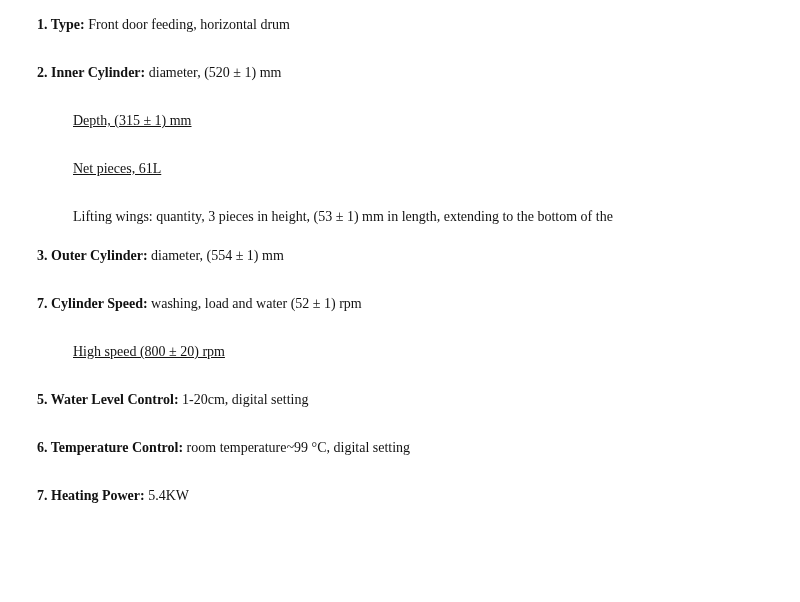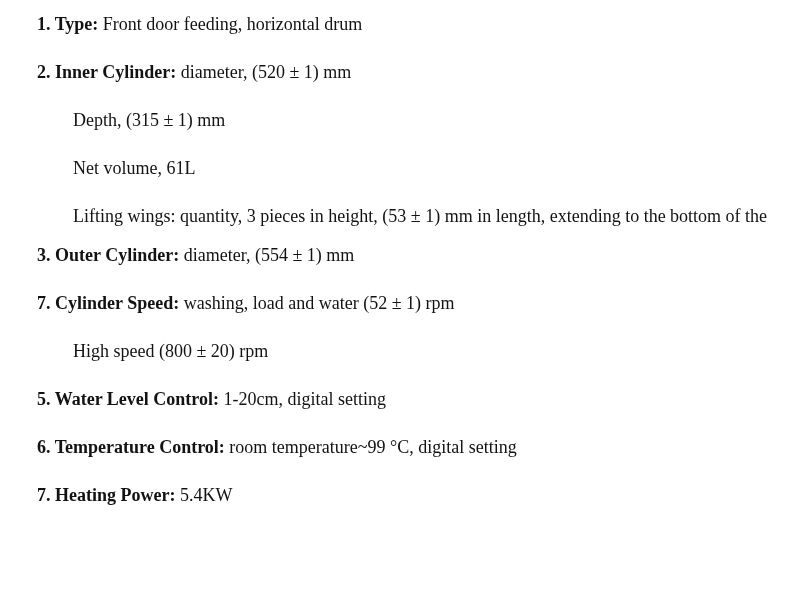--- a/index.html
+++ b/index.html
@@ -11,34 +11,35 @@
     width: 800px;
     height: 602px;
     overflow: hidden;
   }
   .page {
     box-sizing: border-box;
     width: 800px;
     height: 602px;
     padding: 7px 32px 0 19px;
     font-family: "Liberation Serif", "DejaVu Serif", serif;
-    font-size: 18px;
+    font-size: 14px;
     line-height: 35px;
     color: #121212;
     background: #ffffff;
   }
   .para {
     margin: 0 0 13px 0;
     white-space: nowrap;
   }
   .para.item {
     text-indent: 18px;
   }
   .para.sub {
     text-indent: 54px;
+    text-decoration: underline;
   }
   .para.wrap-first {
     text-indent: 54px;
     margin-bottom: 4px;
   }
   .para.wrap-cont {
     text-indent: 0;
   }
   .lbl {
     font-weight: bold;
@@ -48,21 +49,21 @@
 <body>
 
 <div class="page">
 
   <div class="para item"><span class="lbl">1. Type:</span><span> Front door feeding, horizontal drum</span></div>
 
   <div class="para item"><span class="lbl">2. Inner Cylinder:</span><span> diameter, (520 ± 1) mm</span></div>
 
   <div class="para sub">Depth, (315 ± 1) mm</div>
 
-  <div class="para sub">Net volume, 61L</div>
+  <div class="para sub">Net pieces, 61L</div>
 
   <div class="para wrap-first">Lifting wings: quantity, 3 pieces in height, (53 ± 1) mm in length, extending to the bottom of the</div>
 
   <div class="para item"><span class="lbl">3. Outer Cylinder:</span><span> diameter, (554 ± 1) mm</span></div>
 
   <div class="para item"><span class="lbl">7. Cylinder Speed:</span><span> washing, load and water (52 ± 1) rpm</span></div>
 
 
   <div class="para sub">High speed (800 ± 20) rpm</div>
 

